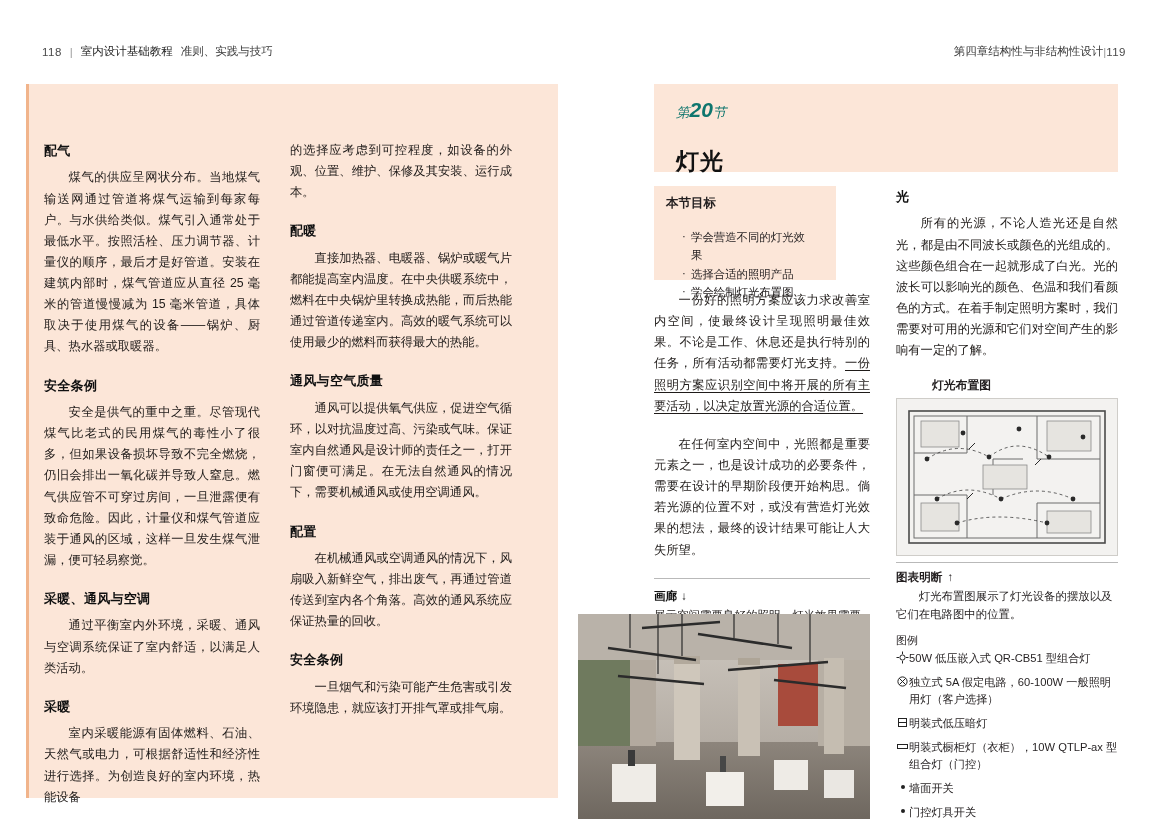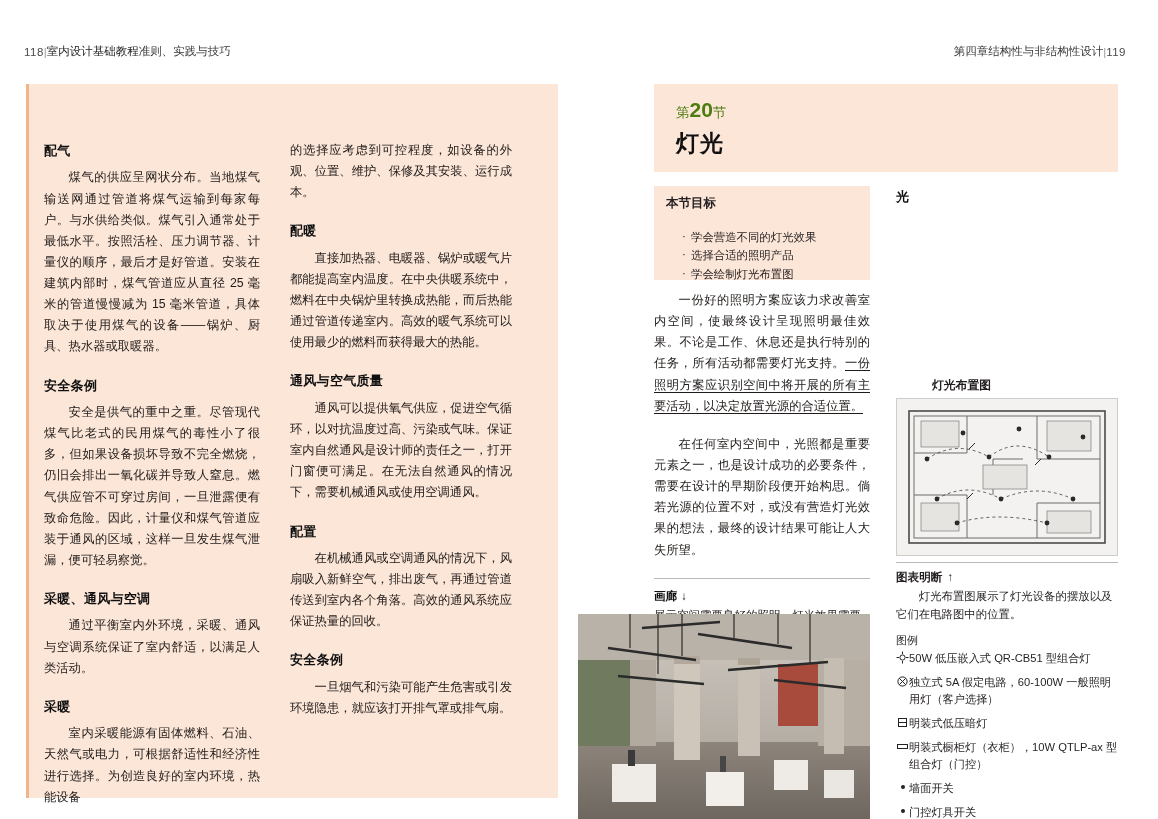--- a/index.html
+++ b/index.html
@@ -19,22 +19,22 @@
 
   
   .header {
     position: absolute;
     top: 44px; left: 0; right: 0;
     height: 22px;
     font-size: 11.5px;
     color: #3a3a3a;
   }
   .header .left {
-    position: absolute; left: 24px; top: 0;
-    display: flex; align-items: center; gap: 0;
+    position: absolute; left: 42px; top: 0;
+    display: flex; align-items: center; gap: 8px;
   }
   .header .right {
     position: absolute; right: 32px; top: 0;
     display: flex; align-items: center; gap: 0;
   }
   .folio { font-size: 11.5px; color: #4a4a4a; letter-spacing: .5px; }
   .rule { color: #9a9a9a; }
   .head-title { font-size: 11.5px; color: #1d1d1d; }
   .head-sub { font-size: 11.5px; color: #3a3a3a; }
 
@@ -78,33 +78,33 @@
 
   
   .chapter-band {
     position: absolute;
     left: 654px; top: 84px;
     width: 464px; height: 88px;
     background: #fce6d8;
   }
   .sec-num {
     position: absolute; left: 676px; top: 98px;
-    font-size: 13.5px; color: #4d7c0f;
+    font-size: 13.5px; color: #0f766e; font-style: italic;
   }
   .sec-num .big { font-size: 21px; font-weight: bold; }
   .sec-title {
-    position: absolute; left: 676px; top: 128px;
+    position: absolute; left: 676px; top: 146px;
     font-size: 23px; font-weight: bold; color: #111;
     letter-spacing: 1px;
   }
 
   .objectives {
     position: absolute;
     left: 654px; top: 186px;
-    width: 216px; height: 94px;
+    width: 182px; height: 94px;
     background: #fce6d8;
     padding: 9px 12px 0 12px;
   }
   .objectives .ttl {
     font-size: 12.5px; font-weight: bold; margin-bottom: 6px;
   }
   .objectives ul { margin: 16px; padding: 0; list-style: none; }
   .objectives li {
     font-size: 11.4px;
     line-height: 1.62;
@@ -313,20 +313,21 @@
       <rect x="196" y="146" width="34" height="30" fill="#eeebe6"></rect>
       <rect x="246" y="156" width="30" height="28" fill="#eae7e2"></rect>
 
       <rect x="50" y="136" width="7" height="16" fill="#3a3a3a"></rect>
       <rect x="142" y="142" width="6" height="16" fill="#474747"></rect>
     </svg>
   </div>
 
   <div class="rcol rcol-2">
     <h3 class="sub">光</h3>
+    <p class="body">所有的光源，不论人造光还是自然光，都是由不同波长或颜色的光组成的。这些颜色组合在一起就形成了白光。光的波长可以影响光的颜色、色温和我们看颜色的方式。在着手制定照明方案时，我们需要对可用的光源和它们对空间产生的影响有一定的了解。</p>
   </div>
 
   <div class="plan-head">灯光布置图</div>
 
   <div class="plan">
     <svg width="220" height="156" viewBox="0 0 220 156">
       <rect x="0" y="0" width="220" height="156" fill="#f3f2f0"></rect>
 
       <g stroke="#4a4a4a" stroke-width="1.6" fill="none">
         <rect x="12" y="12" width="196" height="132"></rect>

